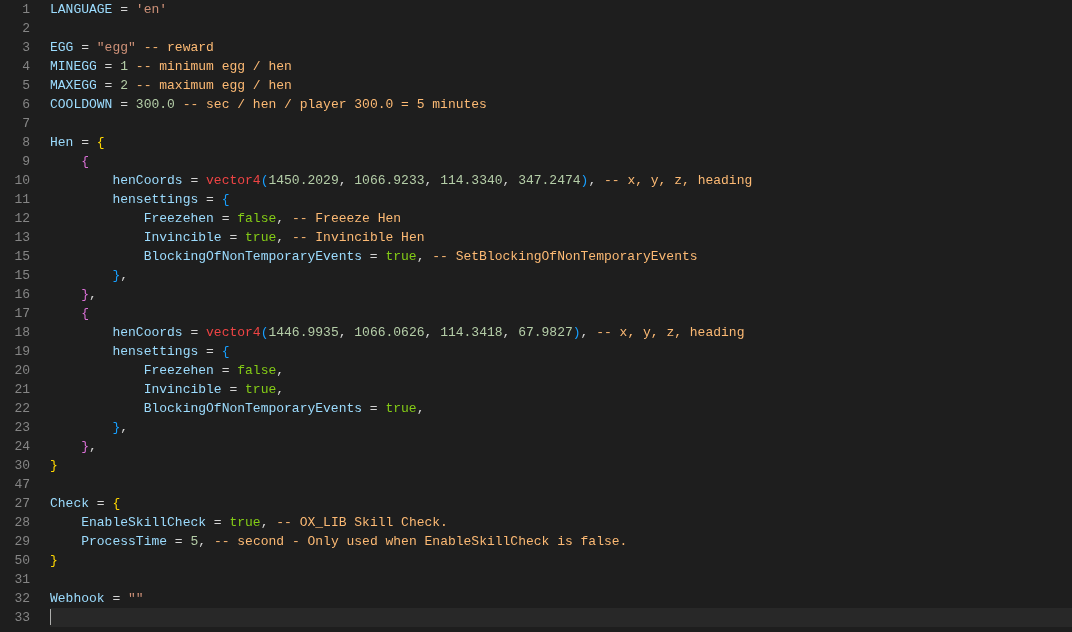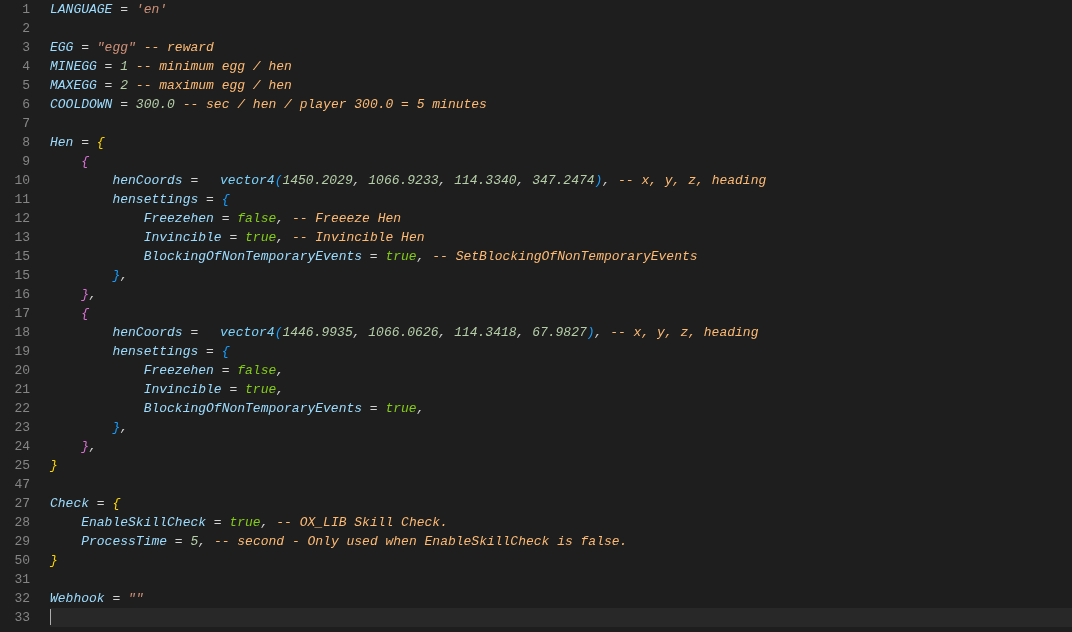--- a/index.html
+++ b/index.html
@@ -27,28 +27,27 @@
     user-select: none;
     box-sizing: border-box;
   }
   .gutter .line-number {
     height: 19px;
   }
   .code {
     flex: 1;
     padding-left: 10px;
     white-space: pre;
-    font-style: italic;
   }
   .code-line {
     height: 19px;
     white-space: pre;
   }
   .t-kw   { color: #9cdcfe; }   
-  .t-func { color: #7dd3fc; margin-left: 14px; }   
+  .t-func { color: #ef4444; }   
   .t-str  { color: #ce9178; }   
   .t-num  { color: #b5cea8; }   
   .t-bool { color: #84cc16; }   
   .t-op   { color: #d4d4d4; }   
   .t-com  { color: #fdba74; }   
   .t-brc  { color: #ffd700; }   
   .t-brcM { color: #da70d6; }   
   .t-brcB { color: #179fff; }   
   .cursor {
     display: inline-block;
@@ -83,21 +82,21 @@
       <div class="line-number">15</div>
       <div class="line-number">16</div>
       <div class="line-number">17</div>
       <div class="line-number">18</div>
       <div class="line-number">19</div>
       <div class="line-number">20</div>
       <div class="line-number">21</div>
       <div class="line-number">22</div>
       <div class="line-number">23</div>
       <div class="line-number">24</div>
-      <div class="line-number">25</div>
+      <div class="line-number">30</div>
       <div class="line-number">47</div>
       <div class="line-number">27</div>
       <div class="line-number">28</div>
       <div class="line-number">29</div>
       <div class="line-number">50</div>
       <div class="line-number">31</div>
       <div class="line-number">32</div>
       <div class="line-number">33</div>
     </div>
   <div class="code"><div class="code-line"><span class="t-kw">LANGUAGE</span><span class="t-op"> = </span><span class="t-str">'en'</span></div><div class="code-line"></div><div class="code-line"><span class="t-kw">EGG</span><span class="t-op"> = </span><span class="t-str">"egg"</span><span class="t-op"> </span><span class="t-com">-- reward</span></div><div class="code-line"><span class="t-kw">MINEGG</span><span class="t-op"> = </span><span class="t-num">1</span><span class="t-op"> </span><span class="t-com">-- minimum egg / hen</span></div><div class="code-line"><span class="t-kw">MAXEGG</span><span class="t-op"> = </span><span class="t-num">2</span><span class="t-op"> </span><span class="t-com">-- maximum egg / hen</span></div><div class="code-line"><span class="t-kw">COOLDOWN</span><span class="t-op"> = </span><span class="t-num">300.0</span><span class="t-op"> </span><span class="t-com">-- sec / hen / player 300.0 = 5 minutes</span></div><div class="code-line"></div><div class="code-line"><span class="t-kw">Hen</span><span class="t-op"> = </span><span class="t-brc">{</span></div><div class="code-line"><span class="t-op">    </span><span class="t-brcM">{</span></div><div class="code-line"><span class="t-op">        </span><span class="t-kw">henCoords</span><span class="t-op"> = </span><span class="t-func">vector4</span><span class="t-brcB">(</span><span class="t-num">1450.2029</span><span class="t-op">, </span><span class="t-num">1066.9233</span><span class="t-op">, </span><span class="t-num">114.3340</span><span class="t-op">, </span><span class="t-num">347.2474</span><span class="t-brcB">)</span><span class="t-op">,</span><span class="t-op"> </span><span class="t-com">-- x, y, z, heading</span></div><div class="code-line"><span class="t-op">        </span><span class="t-kw">hensettings</span><span class="t-op"> = </span><span class="t-brcB">{</span></div><div class="code-line"><span class="t-op">            </span><span class="t-kw">Freezehen</span><span class="t-op"> = </span><span class="t-bool">false</span><span class="t-op">,</span><span class="t-op"> </span><span class="t-com">-- Freeeze Hen</span></div><div class="code-line"><span class="t-op">            </span><span class="t-kw">Invincible</span><span class="t-op"> = </span><span class="t-bool">true</span><span class="t-op">,</span><span class="t-op"> </span><span class="t-com">-- Invincible Hen</span></div><div class="code-line"><span class="t-op">            </span><span class="t-kw">BlockingOfNonTemporaryEvents</span><span class="t-op"> = </span><span class="t-bool">true</span><span class="t-op">,</span><span class="t-op"> </span><span class="t-com">-- SetBlockingOfNonTemporaryEvents</span></div><div class="code-line"><span class="t-op">        </span><span class="t-brcB">}</span><span class="t-op">,</span></div><div class="code-line"><span class="t-op">    </span><span class="t-brcM">}</span><span class="t-op">,</span></div><div class="code-line"><span class="t-op">    </span><span class="t-brcM">{</span></div><div class="code-line"><span class="t-op">        </span><span class="t-kw">henCoords</span><span class="t-op"> = </span><span class="t-func">vector4</span><span class="t-brcB">(</span><span class="t-num">1446.9935</span><span class="t-op">, </span><span class="t-num">1066.0626</span><span class="t-op">, </span><span class="t-num">114.3418</span><span class="t-op">, </span><span class="t-num">67.9827</span><span class="t-brcB">)</span><span class="t-op">,</span><span class="t-op"> </span><span class="t-com">-- x, y, z, heading</span></div><div class="code-line"><span class="t-op">        </span><span class="t-kw">hensettings</span><span class="t-op"> = </span><span class="t-brcB">{</span></div><div class="code-line"><span class="t-op">            </span><span class="t-kw">Freezehen</span><span class="t-op"> = </span><span class="t-bool">false</span><span class="t-op">,</span></div><div class="code-line"><span class="t-op">            </span><span class="t-kw">Invincible</span><span class="t-op"> = </span><span class="t-bool">true</span><span class="t-op">,</span></div><div class="code-line"><span class="t-op">            </span><span class="t-kw">BlockingOfNonTemporaryEvents</span><span class="t-op"> = </span><span class="t-bool">true</span><span class="t-op">,</span></div><div class="code-line"><span class="t-op">        </span><span class="t-brcB">}</span><span class="t-op">,</span></div><div class="code-line"><span class="t-op">    </span><span class="t-brcM">}</span><span class="t-op">,</span></div><div class="code-line"><span class="t-brc">}</span></div><div class="code-line"></div><div class="code-line"><span class="t-kw">Check</span><span class="t-op"> = </span><span class="t-brc">{</span></div><div class="code-line"><span class="t-op">    </span><span class="t-kw">EnableSkillCheck</span><span class="t-op"> = </span><span class="t-bool">true</span><span class="t-op">,</span><span class="t-op"> </span><span class="t-com">-- OX_LIB Skill Check.</span></div><div class="code-line"><span class="t-op">    </span><span class="t-kw">ProcessTime</span><span class="t-op"> = </span><span class="t-num">5</span><span class="t-op">,</span><span class="t-op"> </span><span class="t-com">-- second - Only used when EnableSkillCheck is false.</span></div><div class="code-line"><span class="t-brc">}</span></div><div class="code-line"></div><div class="code-line"><span class="t-kw">Webhook</span><span class="t-op"> = </span><span class="t-str">""</span></div><div class="code-line hl-line"><span class="cursor"></span></div></div>

